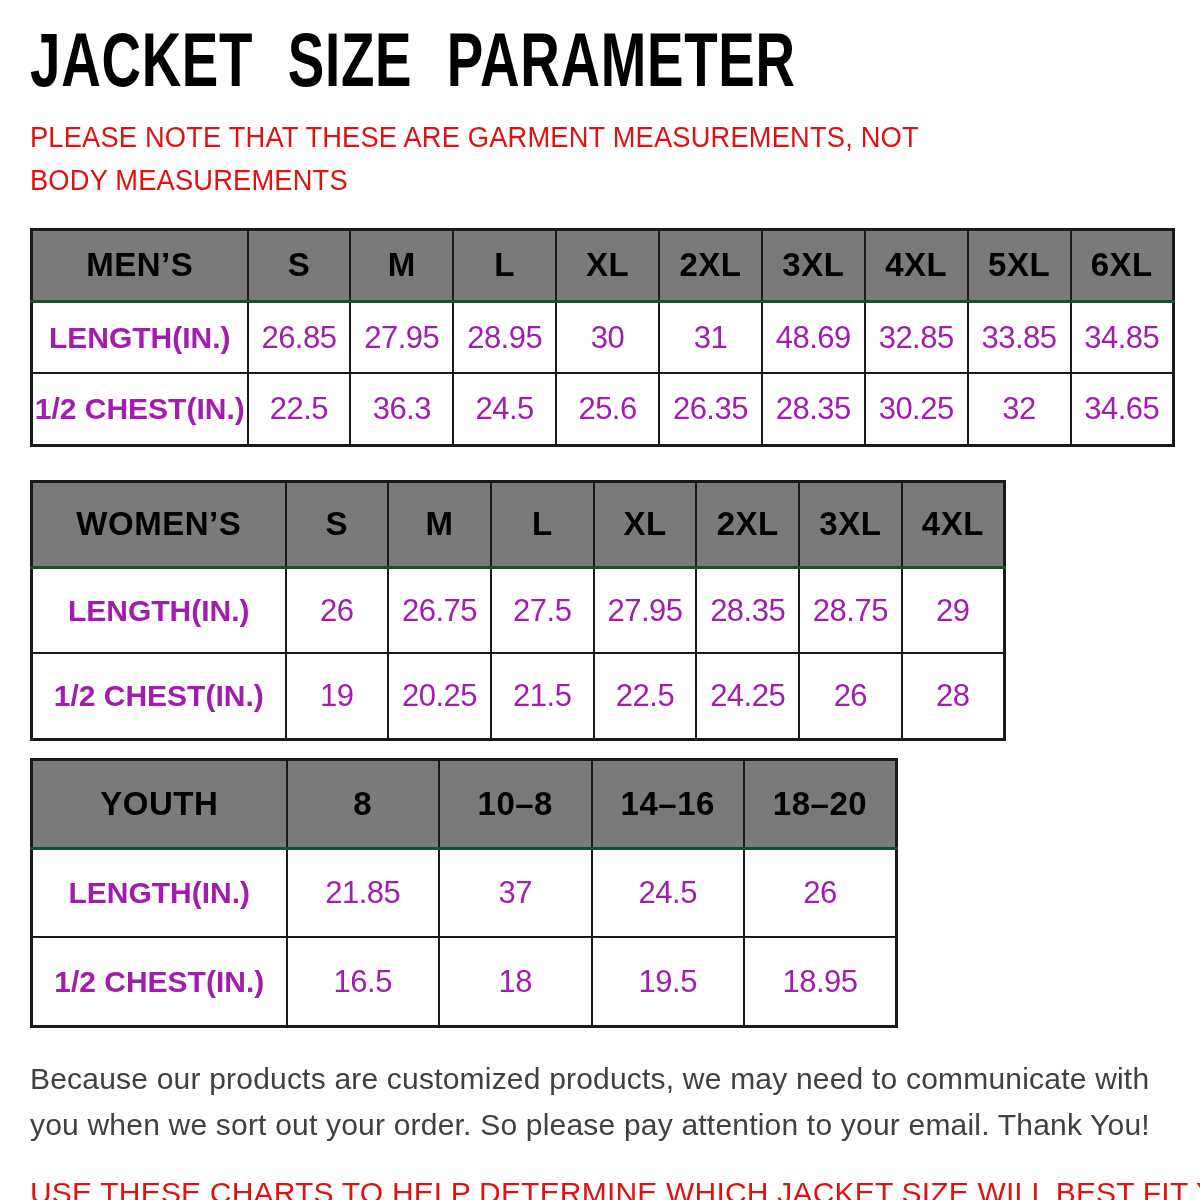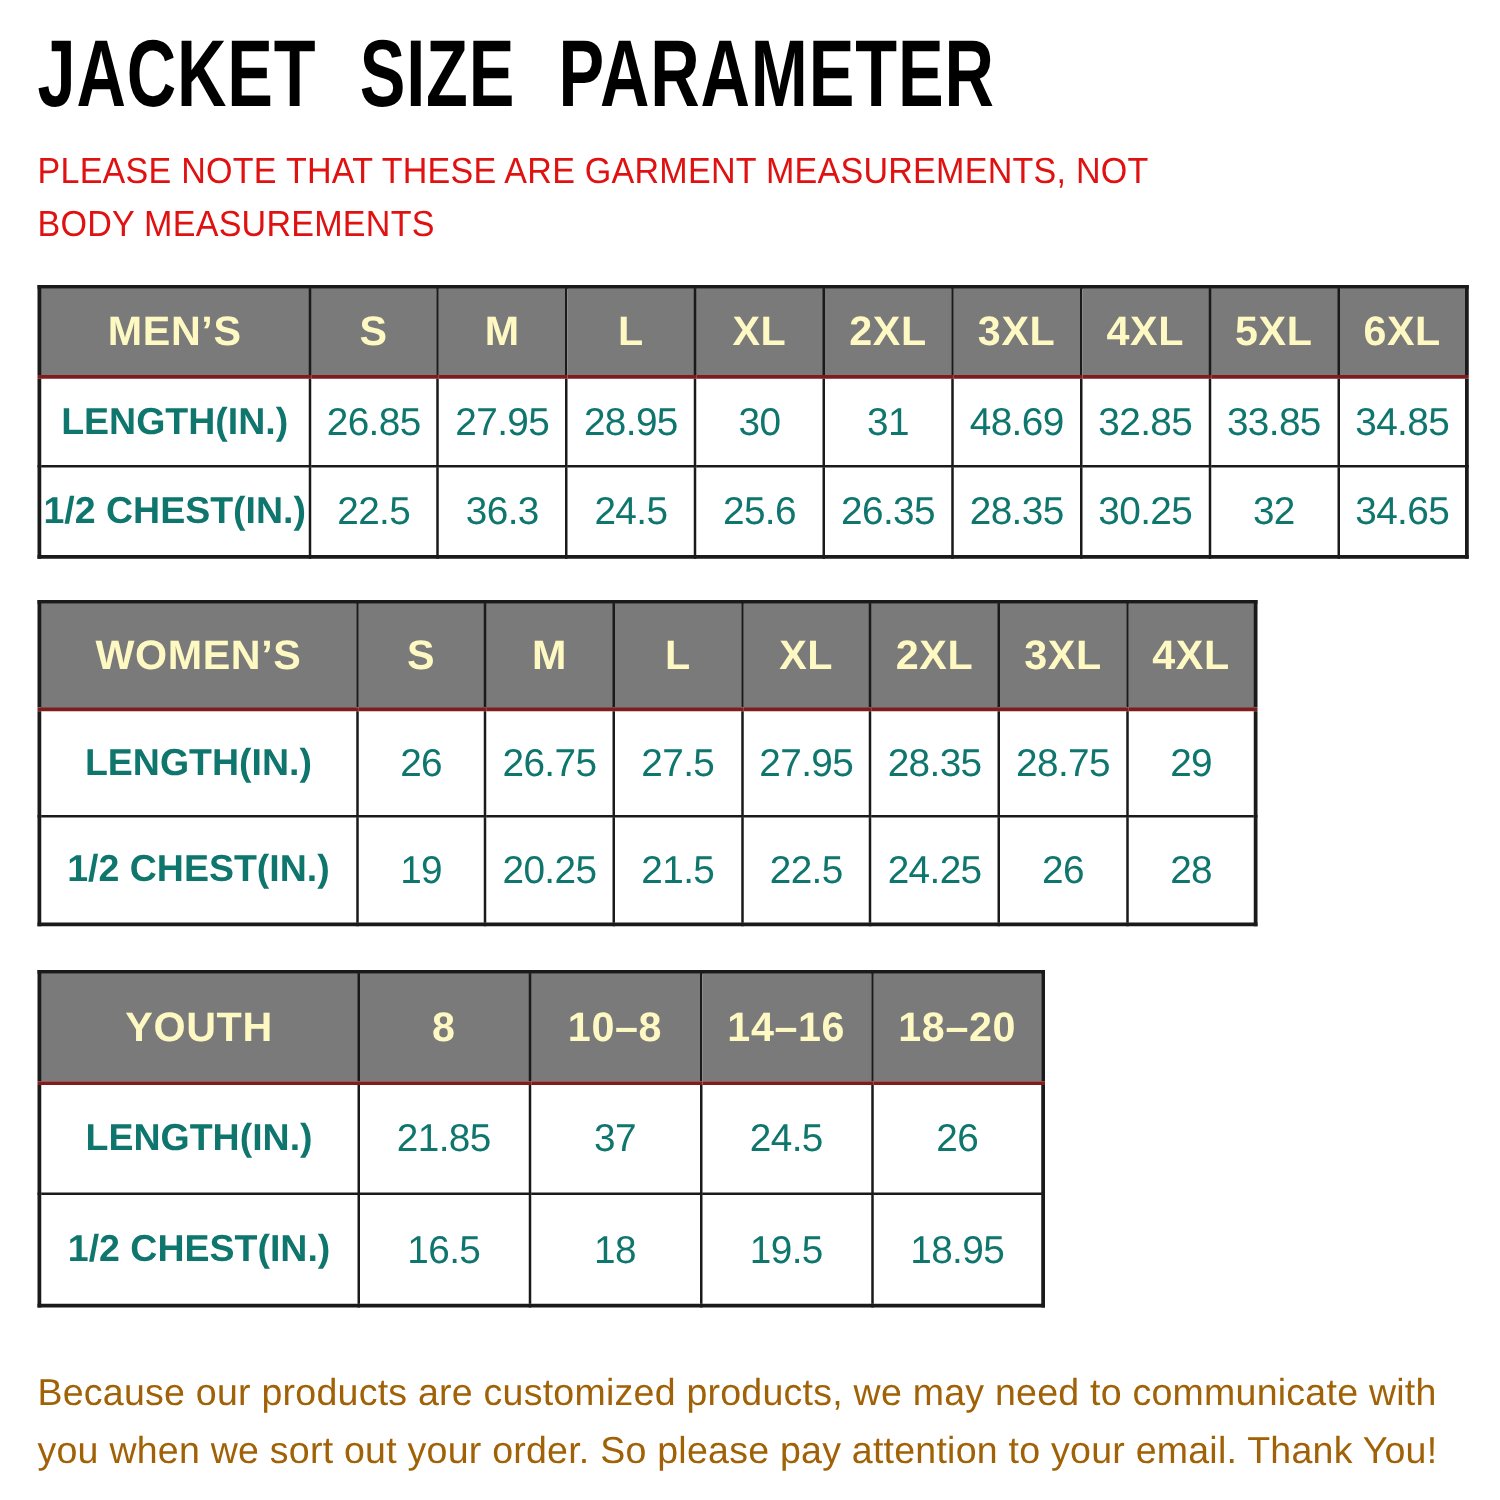--- a/index.html
+++ b/index.html
@@ -48,55 +48,55 @@
   table.size-table th,
   table.size-table td {
     border: 2px solid #1a1a1a;
     text-align: center;
     vertical-align: middle;
     padding: 0;
     overflow: hidden;
   }
   table.size-table thead th {
     background: #7a7a7a;
-    color: #fef9c3;
+    color: #000000;
     font-weight: bold;
     font-size: 33px;
-    border-bottom: 3px solid #7f1d1d;
+    border-bottom: 3px solid #14532d;
     letter-spacing: 0.5px;
   }
   table.size-table td {
-    color: #0f766e;
+    color: #a21caf;
     font-size: 31px;
     letter-spacing: -0.5px;
   }
   table.size-table td.row-label {
     font-weight: bold;
     font-size: 30px;
     letter-spacing: 0;
   }
   #mens-table   { margin-top: 26px; width: 1145px; }
   #mens-table   tr { height: 72px; }
   #mens-table   col.label-col { width: 216px; }
 
   #womens-table { margin-top: 33px; width: 976px; }
   #womens-table tr { height: 86px; }
   #womens-table col.label-col { width: 254px; }
 
-  #youth-table  { margin-top: 35px; width: 806px; }
+  #youth-table  { margin-top: 17px; width: 868px; }
   #youth-table  tr { height: 89px; }
   #youth-table  col.label-col { width: 255px; }
 
   
   .footer-para {
-    margin-top: 46px;
+    margin-top: 28px;
     width: 1160px;
     font-size: 30px;
     line-height: 1.55;
-    color: #a16207;
+    color: #404040;
     letter-spacing: 0.2px;
   }
   .footer-caps {
     margin-top: 27px;
     width: 1160px;
     font-size: 30px;
     color: #e01111;
     letter-spacing: 0.2px;
     white-space: nowrap;
   }

